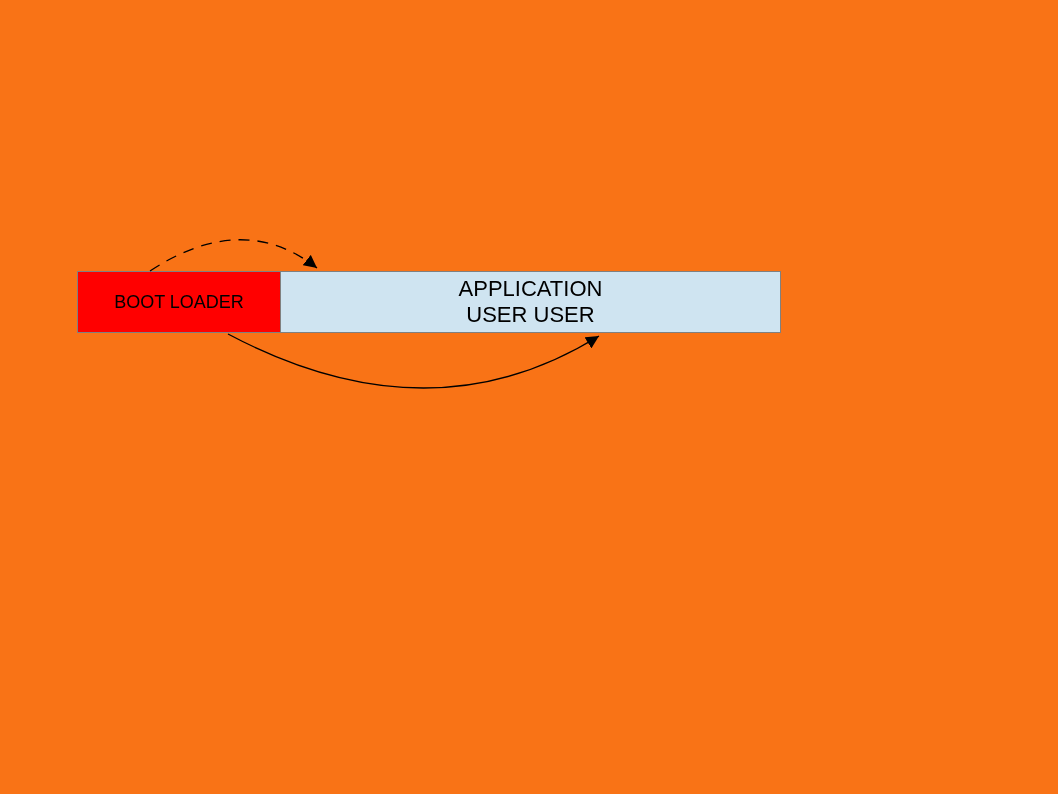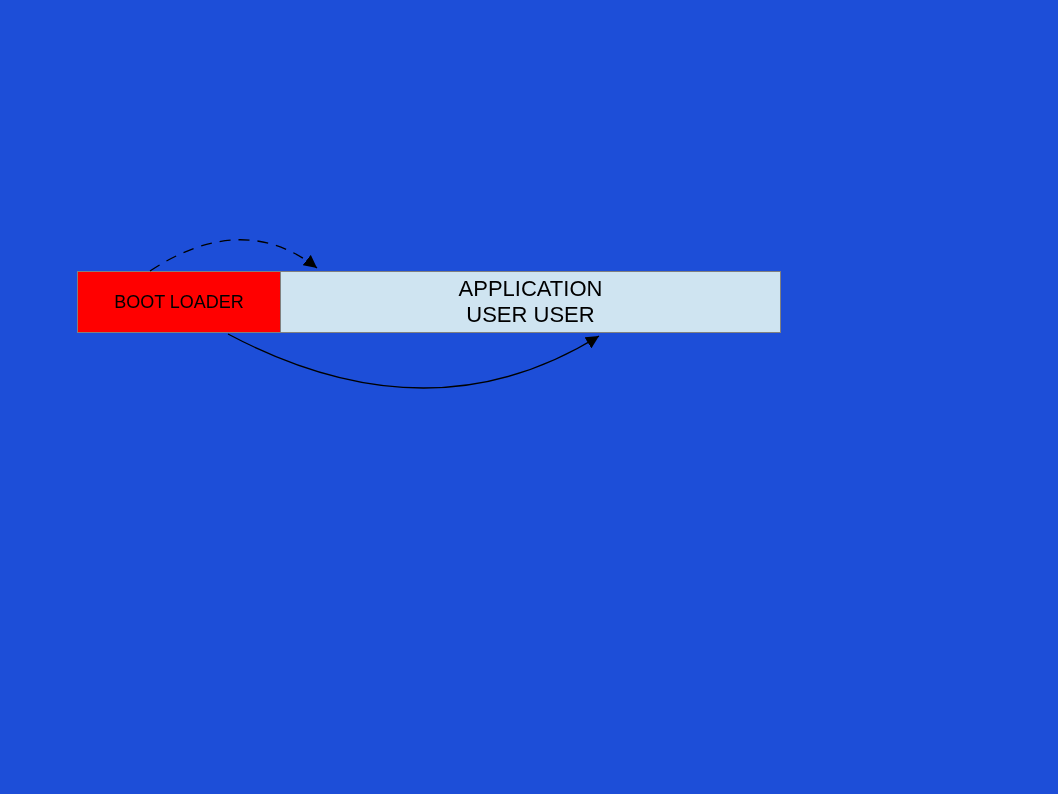--- a/index.html
+++ b/index.html
@@ -5,21 +5,21 @@
   html, body {
     margin: 0;
     padding: 0;
     background: #ffffff;
     font-family: "Liberation Sans", sans-serif;
   }
   .canvas {
     position: relative;
     width: 1058px;
     height: 794px;
-    background: #1d4ed8;
+    background: #f97316;
     overflow: hidden;
   }
   .arrow-layer {
     position: absolute;
     left: 0;
     top: 0;
     width: 1058px;
     height: 794px;
     pointer-events: none;
     z-index: 2;

